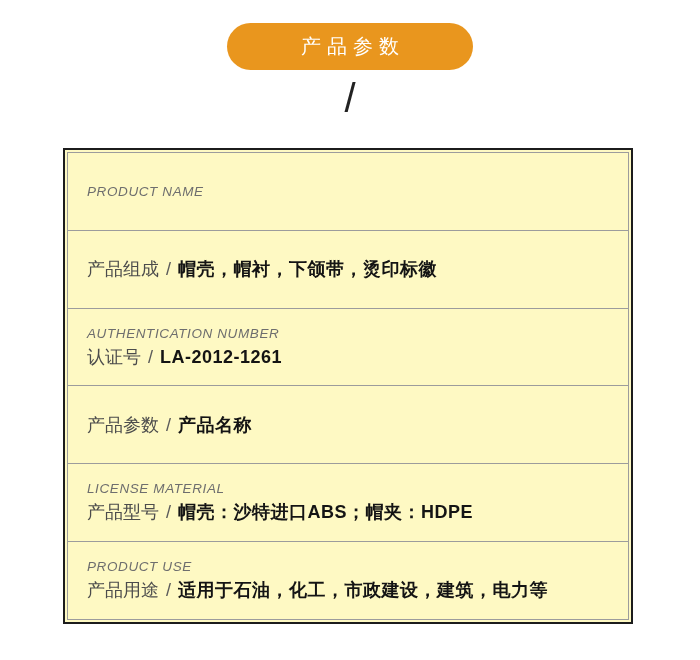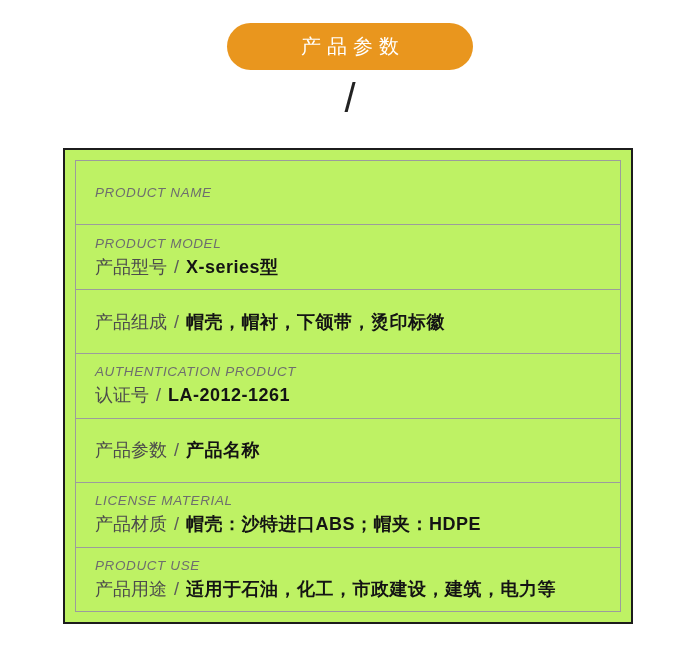--- a/index.html
+++ b/index.html
@@ -33,22 +33,22 @@
     line-height: 40px;
     color: #222222;
     font-weight: 300;
   }
   
   .spec-table {
     position: absolute;
     left: 63px; top: 148px;
     width: 570px; height: 476px;
     border: 2px solid #1c1c1c;
-    padding: 10px;
-    background: #bef264;
+    padding: 2px;
+    background: #fef9c3;
   }
   .spec-inner {
     width: 100%; height: 100%;
     border: 1px solid #9c9c9c;
     display: flex; flex-direction: column;
   }
   .spec-row {
     flex: 1 1 0;
     border-bottom: 1px solid #9c9c9c;
     padding-left: 19px;
@@ -83,50 +83,44 @@
   <div class="divider-slash">/</div>
 </div>
 
 <div class="spec-table">
   <div class="spec-inner">
 
     <div class="spec-row">
       <div class="label-en">PRODUCT NAME</div>
     </div>
 
-    <div class="spec-row">
-      <div class="label-en">PRODUCT MODEL</div>
-      <div class="zh-line">
-        <span class="zh-label">产品型号</span><span class="zh-sep">/</span><span class="zh-value">X-series型</span>
-      </div>
-    </div>
 
     <div class="spec-row">
       <div class="zh-line">
         <span class="zh-label">产品组成</span><span class="zh-sep">/</span><span class="zh-value">帽壳，帽衬，下颌带，烫印标徽</span>
       </div>
     </div>
 
     <div class="spec-row">
-      <div class="label-en">AUTHENTICATION PRODUCT</div>
+      <div class="label-en">AUTHENTICATION NUMBER</div>
       <div class="zh-line">
         <span class="zh-label">认证号</span><span class="zh-sep">/</span><span class="zh-value">LA-2012-1261</span>
       </div>
     </div>
 
     <div class="spec-row">
       <div class="zh-line">
         <span class="zh-label">产品参数</span><span class="zh-sep">/</span><span class="zh-value">产品名称</span>
       </div>
     </div>
 
     <div class="spec-row">
       <div class="label-en">LICENSE MATERIAL</div>
       <div class="zh-line">
-        <span class="zh-label">产品材质</span><span class="zh-sep">/</span><span class="zh-value">帽壳：沙特进口ABS；帽夹：HDPE</span>
+        <span class="zh-label">产品型号</span><span class="zh-sep">/</span><span class="zh-value">帽壳：沙特进口ABS；帽夹：HDPE</span>
       </div>
     </div>
 
     <div class="spec-row">
       <div class="label-en">PRODUCT USE</div>
       <div class="zh-line">
         <span class="zh-label">产品用途</span><span class="zh-sep">/</span><span class="zh-value">适用于石油，化工，市政建设，建筑，电力等</span>
       </div>
     </div>
 

